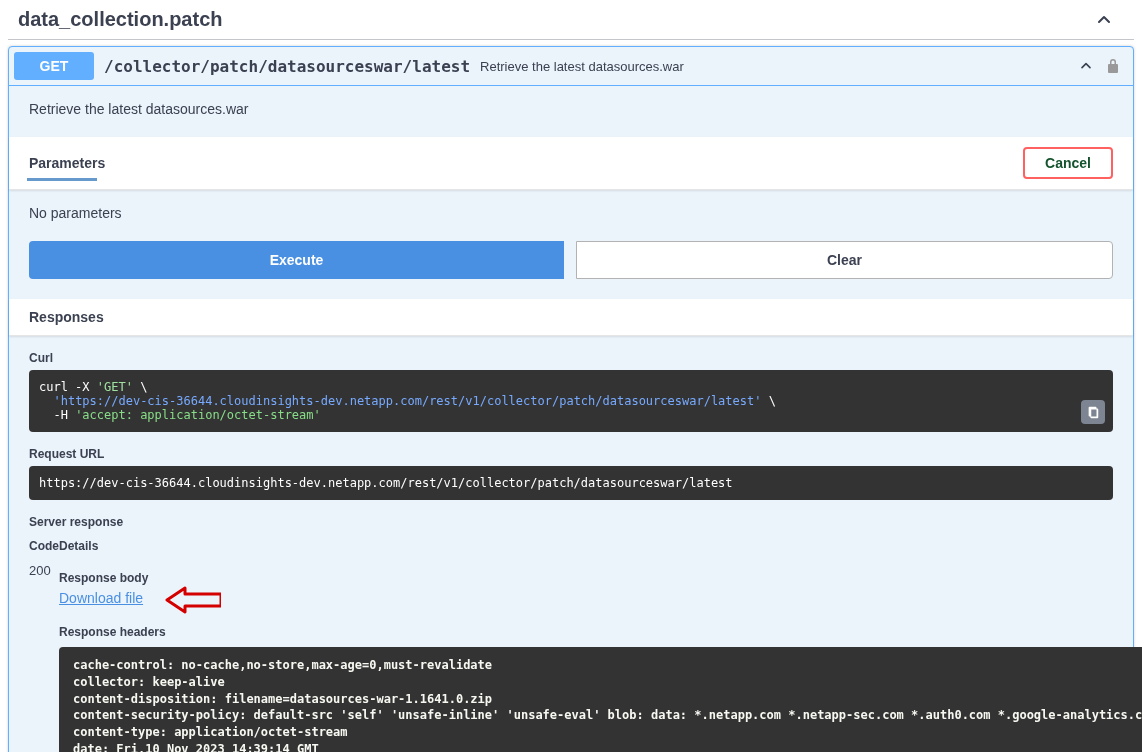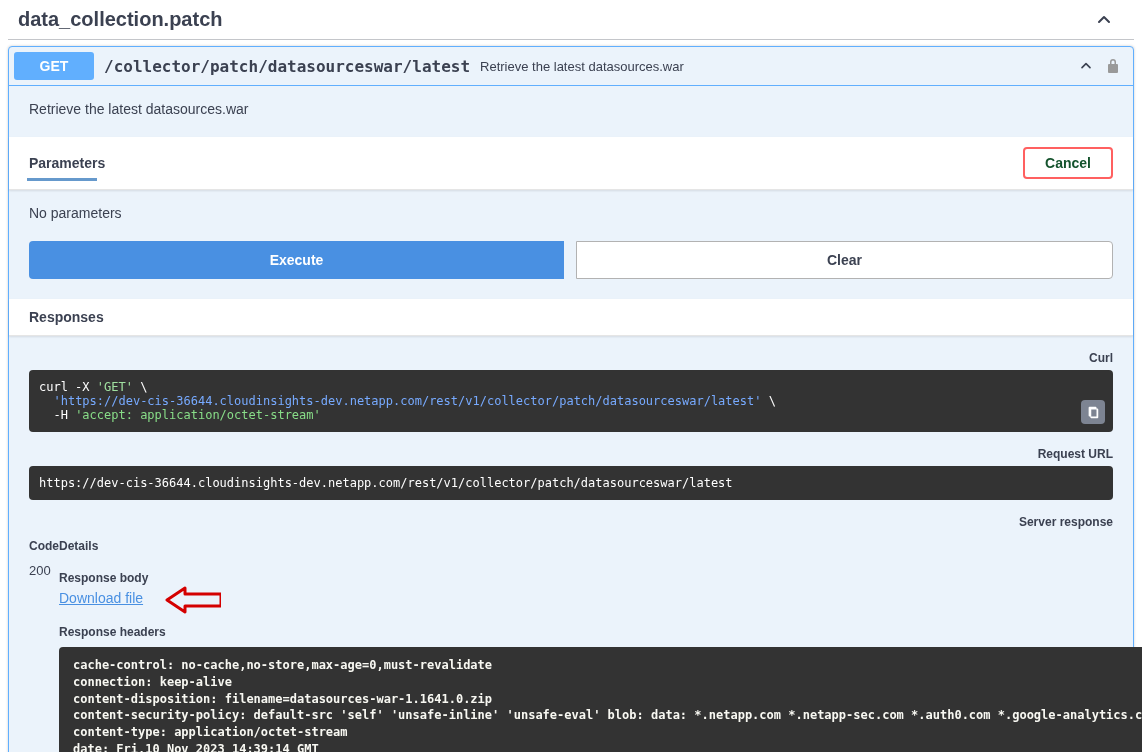--- a/index.html
+++ b/index.html
@@ -157,21 +157,20 @@
     border-bottom: 1px solid #e5e5e5;
     box-shadow: 0 1px 2px rgba(0,0,0,0.1);
     margin: 20px -20px 0 -20px;
     font-weight: 700;
   }
   .subheading {
     font-size: 12px;
     font-weight: 700;
     margin: 15px 0 5px 0;
     color: #3b4151;
-    text-align: right;
   }
   .codeblock {
     position: relative;
     background: #333333;
     color: #fff;
     padding: 10px;
     border-radius: 4px;
     font-family: monospace;
     font-size: 12px;
     white-space: pre;
@@ -311,21 +310,21 @@
           <div style="margin-top:8px;">
             <div style="font-size:12px;font-weight:600;">Response body</div>
             <a href="#" class="download-link">Download file</a>
             <span class="arrow-annotation">
               <svg width="56" height="30" viewBox="0 0 56 30">
                 <path d="M56 9 L20 9 L20 3 L2 15 L20 27 L20 21 L56 21 Z" fill="none" stroke="#d40000" stroke-width="3" stroke-linejoin="round"></path>
               </svg>
             </span>
             <div style="font-size:12px;font-weight:600;margin-top:10px;">Response headers</div>
             <div class="response-headers-block" id="resp-headers"><span class="hname">cache-control: no-cache,no-store,max-age=0,must-revalidate</span>
-<span class="hname">connection: keep-alive</span>
+<span class="hname">collector: keep-alive</span>
 <span class="hname">content-disposition: filename=datasources-war-1.1641.0.zip</span>
 <span class="hname">content-security-policy: default-src 'self' 'unsafe-inline' 'unsafe-eval' blob: data: *.netapp.com *.netapp-sec.com *.auth0.com *.google-analytics.com storage.googleapis.com *.spotinst.com</span>
 <span class="hname">content-type: application/octet-stream</span>
 <span class="hname">date: Fri,10 Nov 2023 14:39:14 GMT</span>
 
 
 
 
 
 

